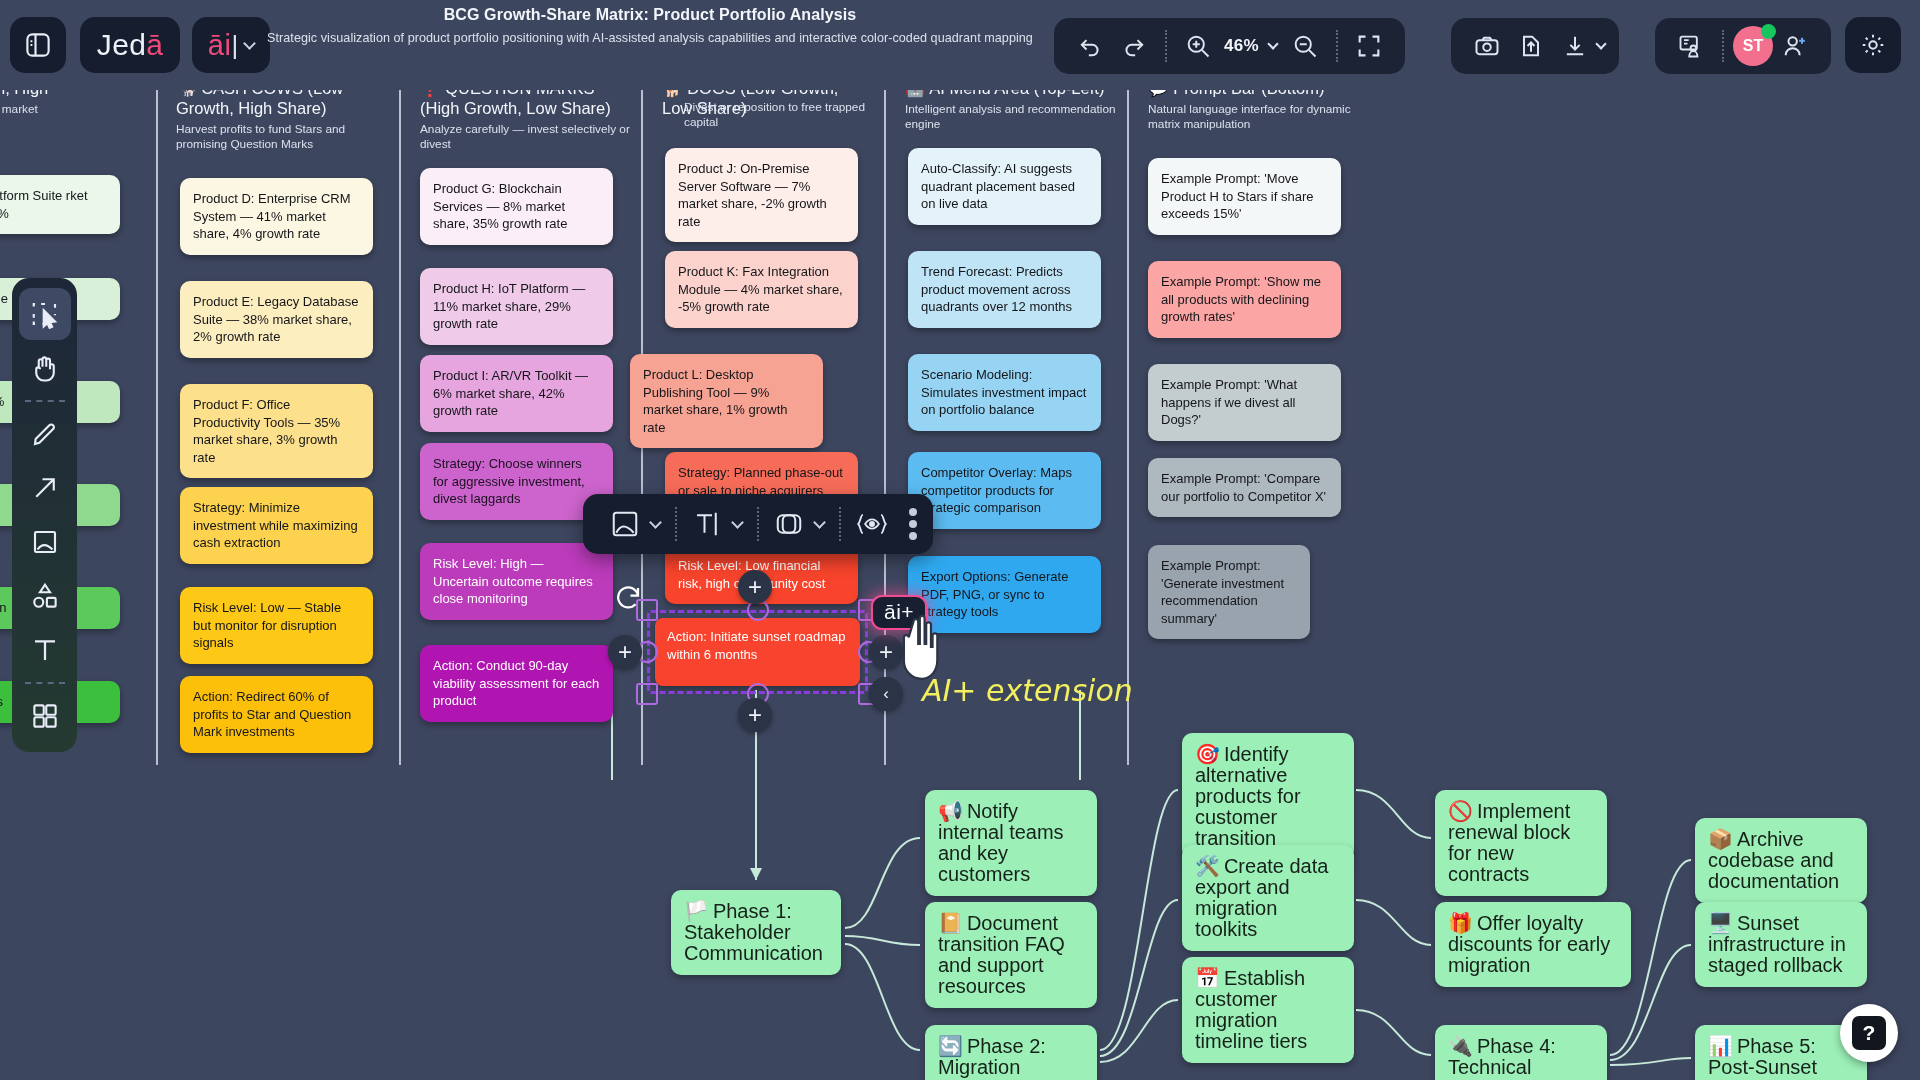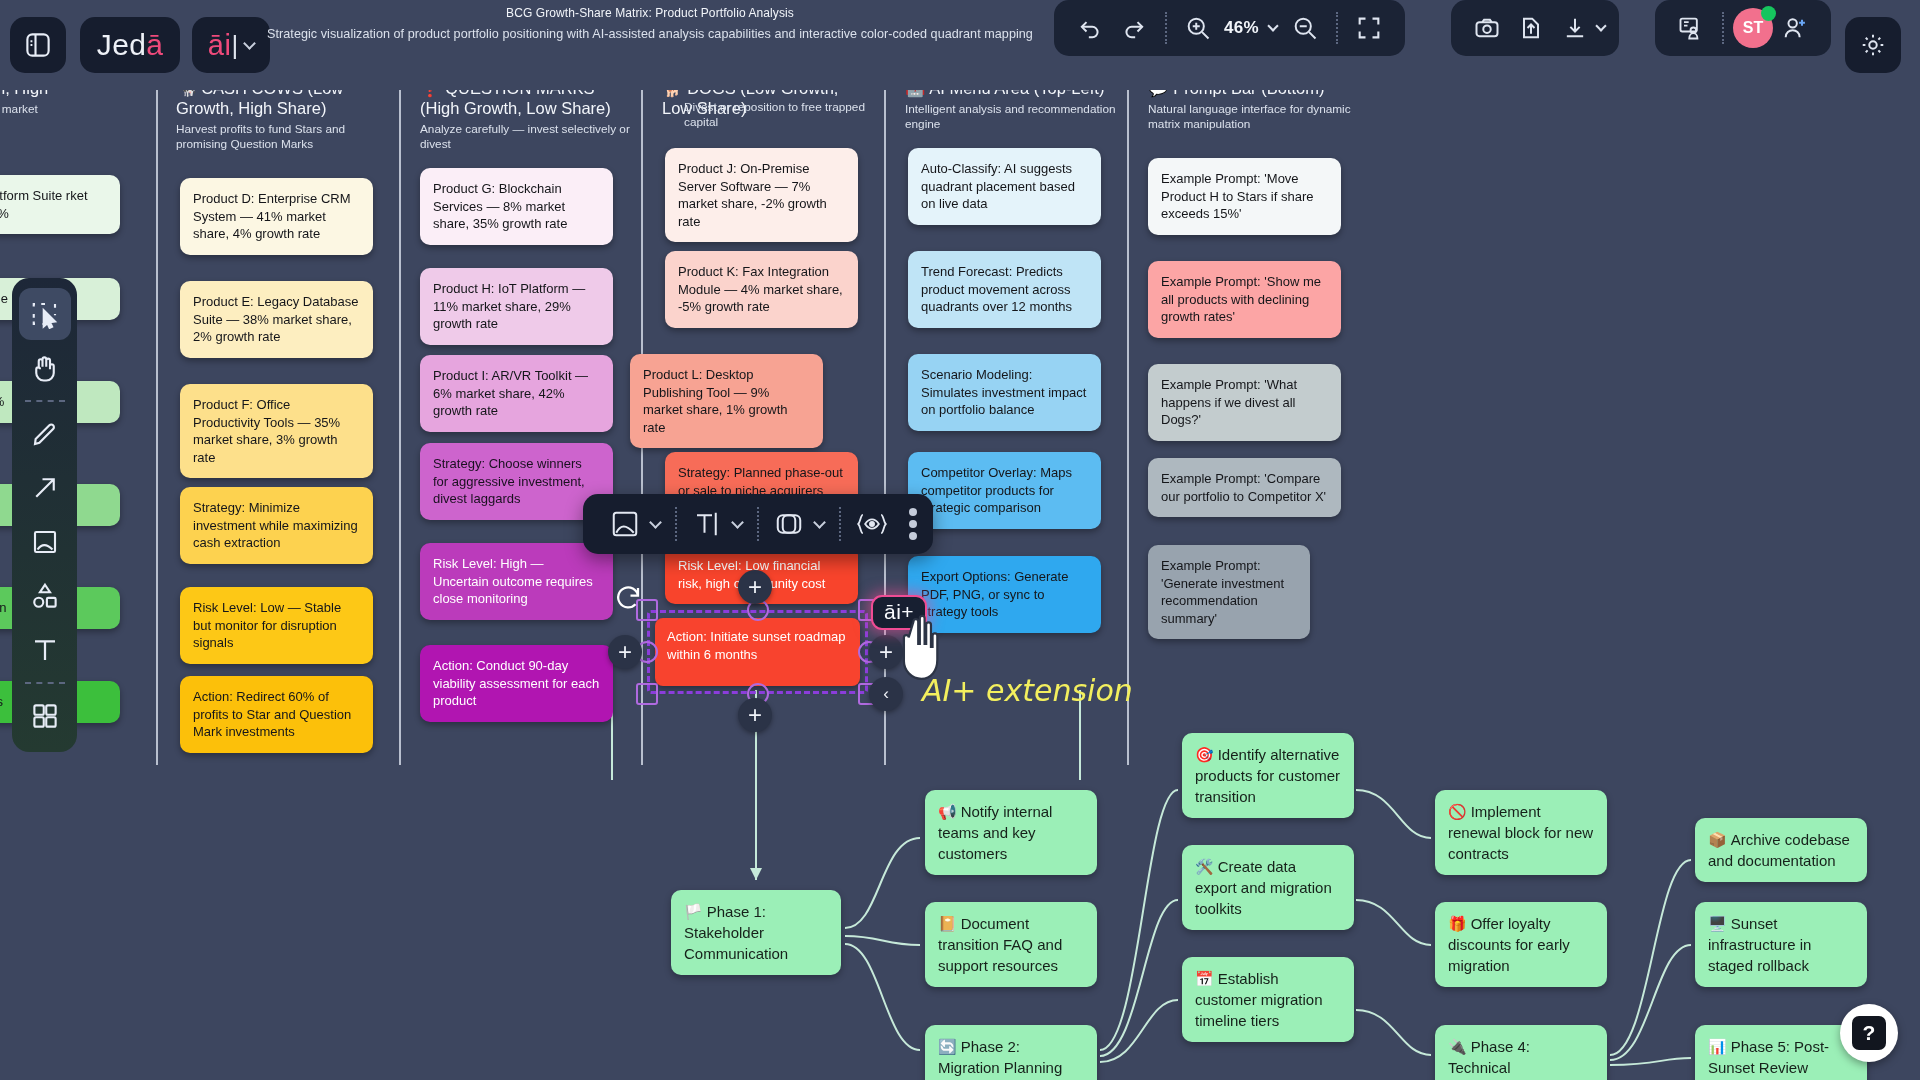--- a/index.html
+++ b/index.html
@@ -28,25 +28,25 @@
     display: flex; align-items: center; justify-content: center;
     color: #eef1f7;
   }
   .jeda-txt { font-size: 30px; letter-spacing: .3px; font-family:"Liberation Sans",sans-serif; }
   .jeda-txt .pk { color: #ef4a7b; }
   .ai-txt { font-size: 29px; color: #ef4a7b; letter-spacing:.5px;}
   .ai-bar { color:#dfe4ee; }
   .chev { display:inline-block; width:9px; height:9px; border-right:2px solid #c8cfdd; border-bottom:2px solid #c8cfdd; transform: rotate(45deg); margin-left:7px; margin-bottom:4px;}
 
   .title-wrap { position: absolute; left: 250px; top: 6px; width: 800px; text-align: center; }
-  .title-main { color: #f2f5fa; font-size: 12px; font-weight: 400; letter-spacing: .1px; }
+  .title-main { color: #f2f5fa; font-size: 16px; font-weight: 700; letter-spacing: .1px; }
   .title-sub { color: #dbe1ec; font-size: 12.6px; margin-top: 7px; letter-spacing: .05px;}
 
   .tb-group {
-    position: absolute; top: 0; height: 56px;
+    position: absolute; top: 18px; height: 56px;
     background: #1b2335; border-radius: 15px;
     display: flex; align-items: center; gap: 0px; padding: 0 14px;
   }
   .tb-btn {
     width: 44px; height: 44px; display: flex; align-items: center; justify-content: center;
     border-radius: 9px; cursor: pointer;
   }
   .vdiv { width: 0; border-left: 2px dotted #5c6780; height: 32px; margin: 0 9px; }
   .zoomval { color: #f2f5fa; font-size: 17px; font-weight: bold; padding: 0 4px; letter-spacing:.3px;}
   .chev2 { display:inline-block; width:8px; height:8px; border-right:2px solid #dde3ef; border-bottom:2px solid #dde3ef; transform: rotate(45deg); margin-left:6px; margin-bottom:4px;}
@@ -85,21 +85,21 @@
     position: absolute; border-radius: 10px; padding: 12px 13px;
     font-size: 13px; line-height: 17.5px; color: #15161a;
     box-shadow: 0 3px 6px rgba(0,0,0,.33);
     font-family: "Liberation Sans", sans-serif;
   }
   .card.dk { color: #ffffff; }
 
   
   .fnode {
     position: absolute; background: #9befb7; border-radius: 10px;
-    padding: 11px 13px; color: #16211a; font-size: 15px; line-height: 21px;
+    padding: 11px 13px; color: #16211a; font-size: 20px; line-height: 21px;
     box-shadow: 0 3px 7px rgba(0,0,0,.3);
   }
   .fnode .em { margin-right: 4px; }
 
   
   .ctxbar {
     position: absolute; left: 583px; top: 494px; height: 60px;
     background: #161d2e; border-radius: 15px; z-index: 58;
     display: flex; align-items: center; padding: 0 16px; gap: 0;
     box-shadow: 0 6px 18px rgba(0,0,0,.4);
@@ -278,21 +278,21 @@
   </div>
   <div class="fnode" style="left:1182px; top:845px; width:172px;">
     <span class="em">🛠️</span><span>Create data export and migration toolkits</span>
   </div>
   <div class="fnode" style="left:1182px; top:957px; width:172px;">
     <span class="em">📅</span><span>Establish customer migration timeline tiers</span>
   </div>
   <div class="fnode" style="left:1435px; top:790px; width:172px;">
     <span class="em">🚫</span><span>Implement renewal block for new contracts</span>
   </div>
-  <div class="fnode" style="left:1435px; top:902px; width:172px;">
+  <div class="fnode" style="left:1435px; top:902px; width:196px;">
     <span class="em">🎁</span><span>Offer loyalty discounts for early migration</span>
   </div>
   <div class="fnode" style="left:1435px; top:1025px; width:172px;">
     <span class="em">🔌</span><span>Phase 4: Technical Decommissioning</span>
   </div>
   <div class="fnode" style="left:1695px; top:818px; width:172px;">
     <span class="em">📦</span><span>Archive codebase and documentation</span>
   </div>
   <div class="fnode" style="left:1695px; top:902px; width:172px;">
     <span class="em">🖥️</span><span>Sunset infrastructure in staged rollback</span>

